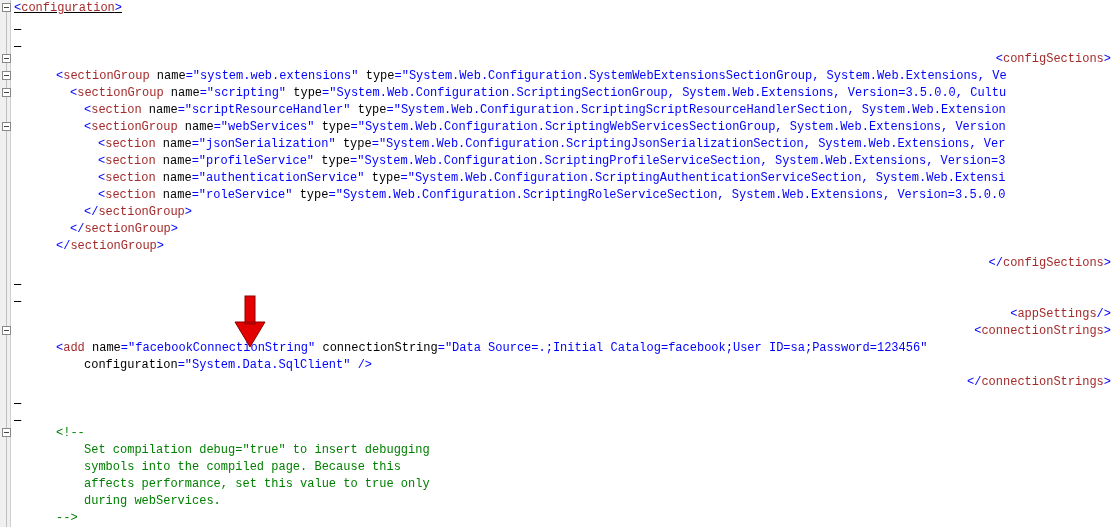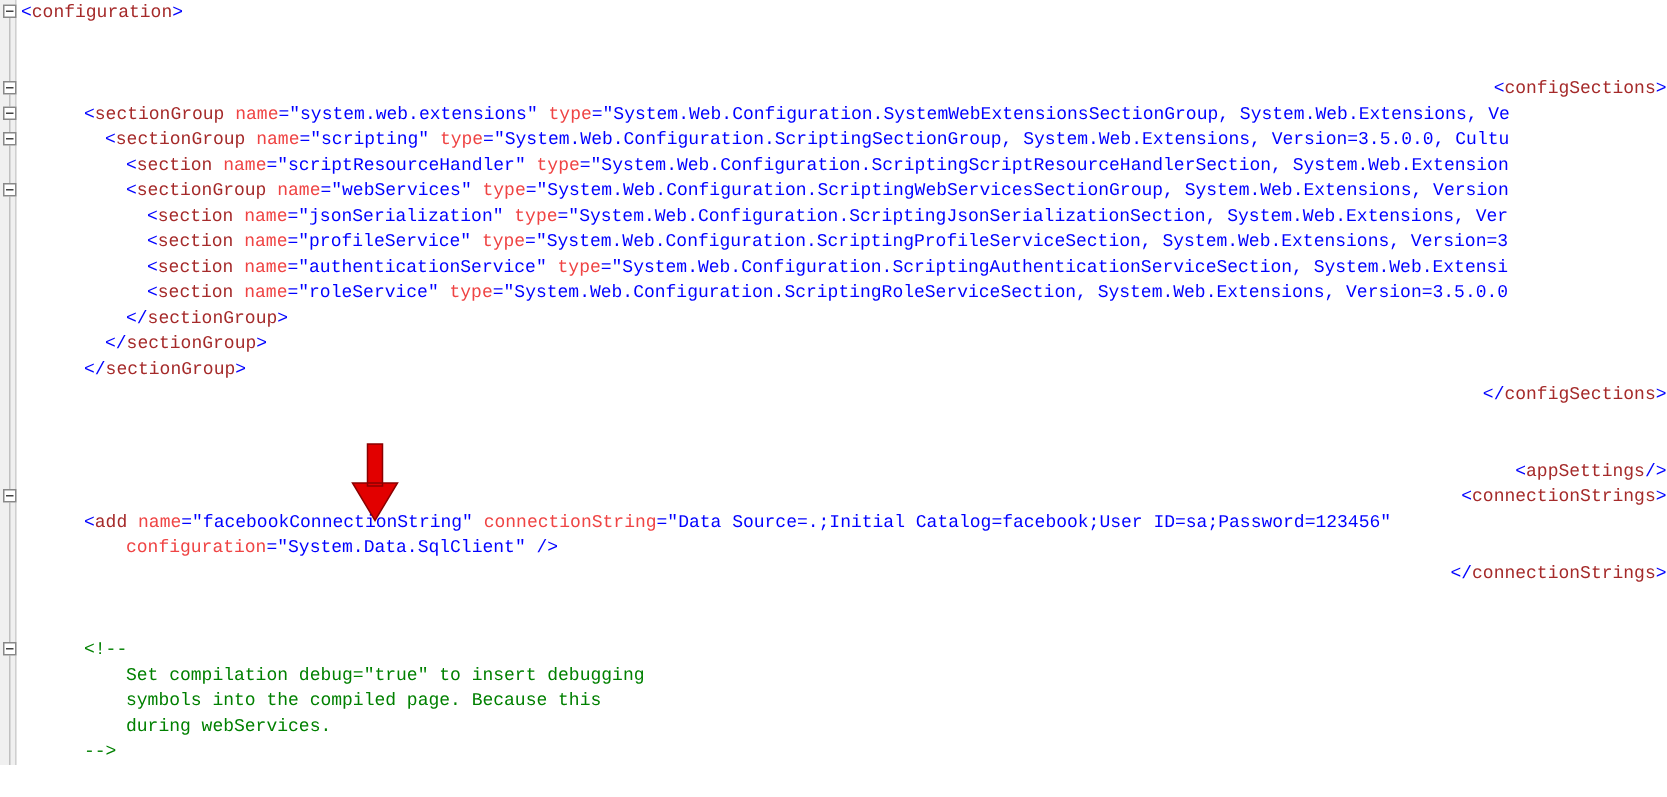--- a/index.html
+++ b/index.html
@@ -42,29 +42,29 @@
   .vline {
     position: absolute;
     left: 6px;
     width: 0;
     border-left: 1px solid #c0c0c0;
   }
   .code {
     padding-left: 14px;
   }
   .line { height: 17px; }
-  .pad0 { padding-left: 0px; }
+  .pad0 { padding-left: 0px; text-decoration: underline; }
   .pad1 { padding-left: 28px; text-align: right; }
   .pad2 { padding-left: 42px; }
   .pad3 { padding-left: 56px; }
   .pad4 { padding-left: 70px; }
   .pad5 { padding-left: 84px; }
   .t-bracket { color: #0000ff; }
   .t-elem { color: #a52a2a; }
-  .t-attr { color: #ef4444; }
+  .t-attr { color: #000000; }
   .t-val { color: #0000ff; }
   .t-comment { color: #008000; }
   .arrow {
     position: absolute;
     left: 230px;
     top: 292px;
     pointer-events: none;
   }
 </style>
 </head>
@@ -93,20 +93,21 @@
     <div class="line pad1"><span class="t-bracket">&lt;</span><span class="t-elem">appSettings</span><span class="t-bracket">/&gt;</span></div>
     <div class="line pad1"><span class="t-bracket">&lt;</span><span class="t-elem">connectionStrings</span><span class="t-bracket">&gt;</span></div>
     <div class="line pad2"><span class="t-bracket">&lt;</span><span class="t-elem">add</span><span> </span><span class="t-attr">name</span><span class="t-bracket">=</span><span class="t-val">"facebookConnectionString"</span><span> </span><span class="t-attr">connectionString</span><span class="t-bracket">=</span><span class="t-val">"Data Source=.;Initial Catalog=facebook;User ID=sa;Password=123456"</span></div>
     <div class="line pad4"><span class="t-attr">configuration</span><span class="t-bracket">=</span><span class="t-val">"System.Data.SqlClient"</span><span> </span><span class="t-bracket">/&gt;</span></div>
     <div class="line pad1"><span class="t-bracket">&lt;/</span><span class="t-elem">connectionStrings</span><span class="t-bracket">&gt;</span></div>
     <div class="line pad0">&nbsp;</div>
     <div class="line pad0">&nbsp;</div>
     <div class="line pad2"><span class="t-comment">&lt;!--</span></div>
     <div class="line pad4"><span class="t-comment">Set compilation debug="true" to insert debugging</span></div>
     <div class="line pad4"><span class="t-comment">symbols into the compiled page. Because this</span></div>
+    <div class="line pad4"><span class="t-comment">affects performance, set this value to true only</span></div>
     <div class="line pad4"><span class="t-comment">during webServices.</span></div>
     <div class="line pad2"><span class="t-comment">--&gt;</span></div>
   </div>
 
 <svg class="arrow" width="40" height="60">
   <g>
     <rect x="15" y="4" width="10" height="28" fill="#E20000"></rect>
     <polygon points="5,30 35,30 20,55" fill="#E20000"></polygon>
     <rect x="15" y="4" width="10" height="28" fill="none" stroke="#8B0000" stroke-width="1"></rect>
     <polygon points="5,30 35,30 20,55" fill="none" stroke="#8B0000" stroke-width="1"></polygon>

